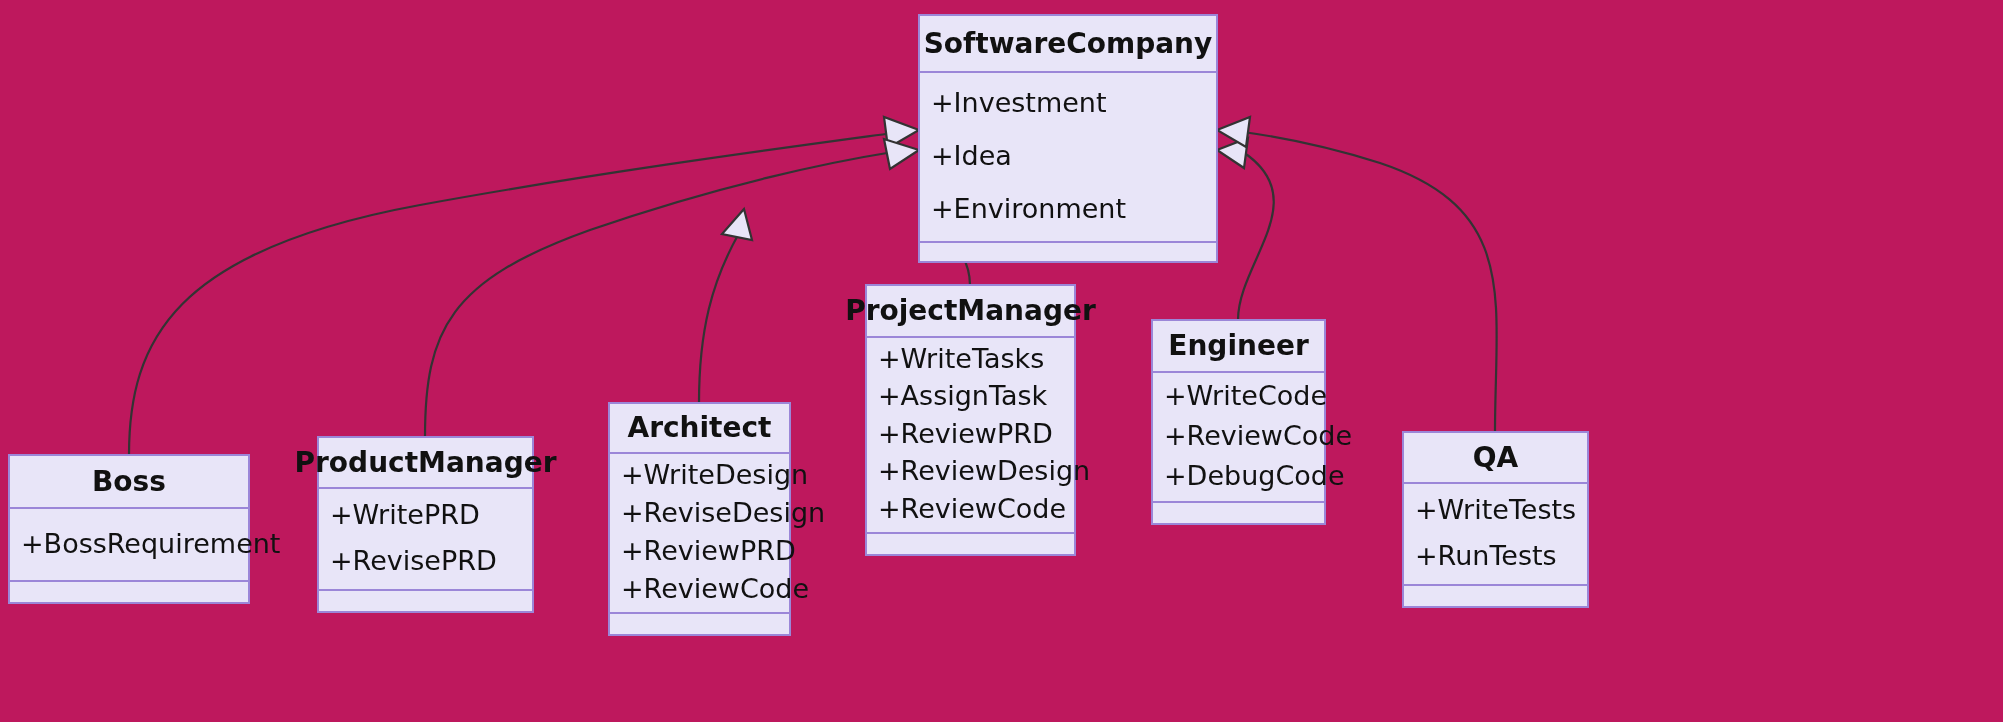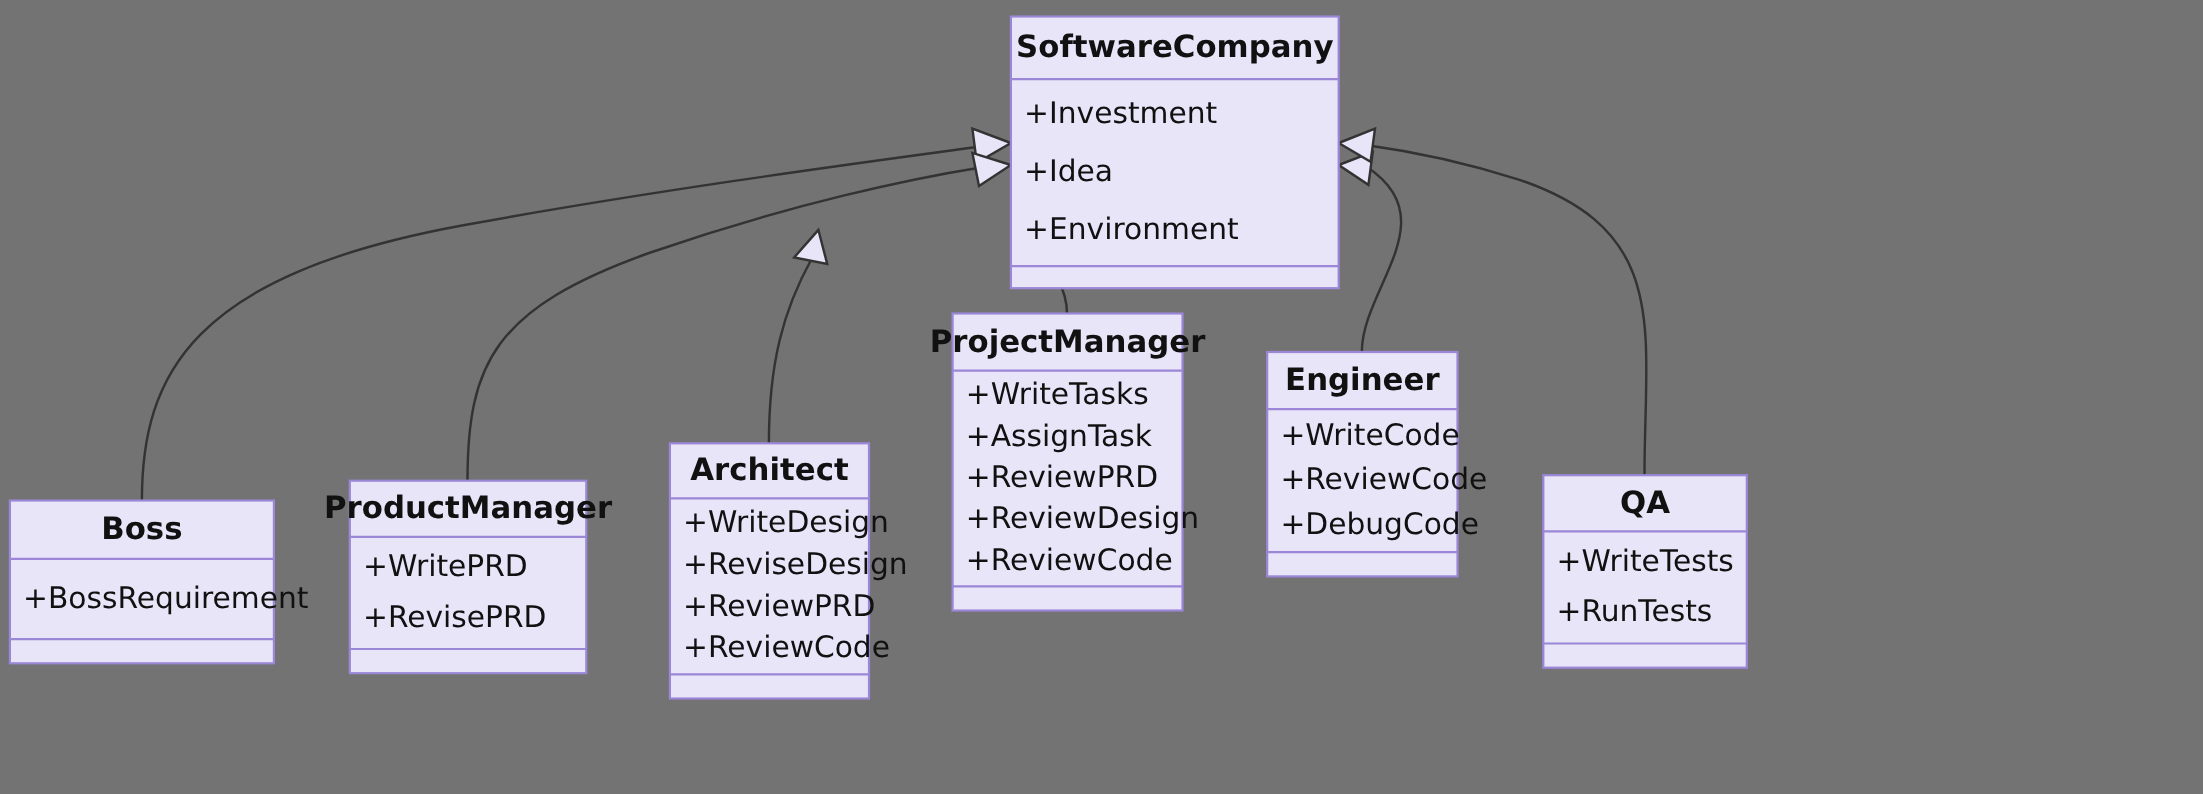--- a/index.html
+++ b/index.html
@@ -10,21 +10,21 @@
   body {
     width: 2003px;
     height: 722px;
     overflow: hidden;
     font-family: "DejaVu Sans", "Liberation Sans", sans-serif;
   }
   #diagram-root {
     position: relative;
     width: 2003px;
     height: 722px;
-    background: #737373;
+    background: #be185d;
   }
   svg#uml-svg {
     display: block;
     width: 2003px;
     height: 722px;
   }
   .cls-box-fill {
     fill: #e8e5f8;
     stroke: #9b86d8;
     stroke-width: 2;

